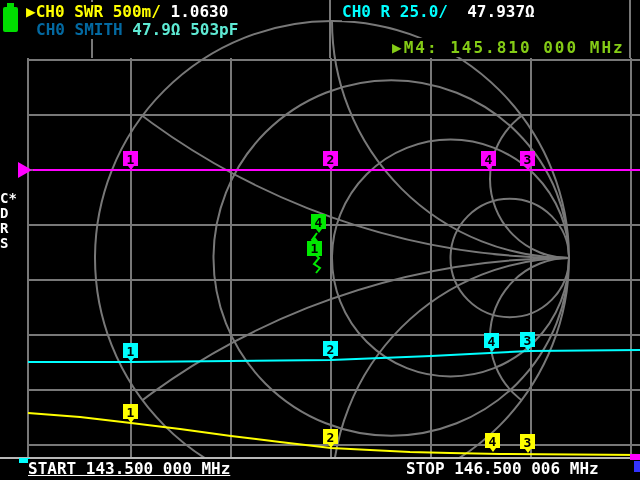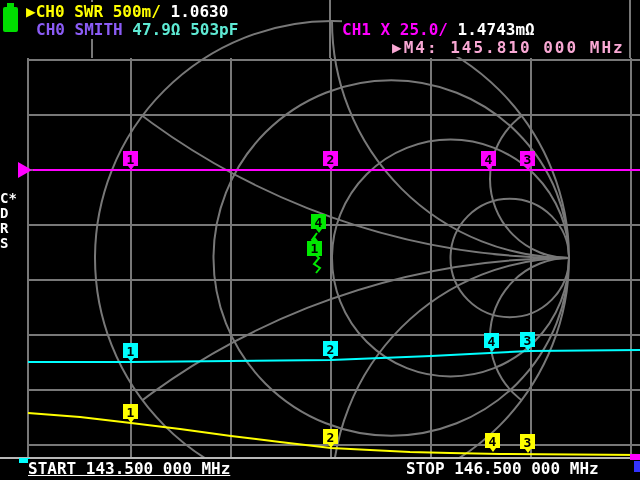--- a/index.html
+++ b/index.html
@@ -100,30 +100,30 @@
       <rect x="634" y="461" width="6" height="11" fill="#3333ff"></rect>
     </svg>
 
   <div class="battery">
     <div class="nub"></div>
     <div class="body"></div>
   </div>
 
   <div class="txt" style="left:26px;top:4px;"><span style="color:#ffff00">▶</span><span style="color:#ffff00">CH0 SWR 500m/</span><span style="color:#fff"> 1.0630</span></div>
 
-  <div class="txt" style="left:36px;top:22px;"><span style="color:#8b5cf6">CH0 SMITH</span><span style="color:#5eead4"> 47.9Ω 503pF</span></div>
+  <div class="txt" style="left:36px;top:22px;"><span style="color:#0369a1">CH0 SMITH</span><span style="color:#5eead4"> 47.9Ω 503pF</span></div>
+
+  <div class="txt" style="left:342px;top:4px;"><span style="color:#00ffff">CH0 R 25.0/</span><span style="color:#fff">  47.937Ω</span></div>
 
 
-  <div class="txt" style="left:342px;top:22px;"><span style="color:#ff00ff">CH1 X 25.0/</span><span style="color:#fff"> 1.4743mΩ</span></div>
-
-  <div class="txt" style="left:392px;top:40px;color:#f9a8d4;letter-spacing:2px;"><span>▶</span><span>M4: 145.810 000 MHz</span></div>
+  <div class="txt" style="left:392px;top:40px;color:#84cc16;letter-spacing:2px;"><span>▶</span><span>M4: 145.810 000 MHz</span></div>
 
   <div class="sideletters">
     <div>C*</div>
     <div>D</div>
     <div>R</div>
     <div>S</div>
   </div>
 
   <div class="txt" style="left:28px;top:461px;color:#fff;text-decoration:underline;"><span>START 143.500 000 MHz</span></div>
-  <div class="txt" style="left:406px;top:461px;color:#fff;"><span>STOP 146.500 000 MHz</span></div>
+  <div class="txt" style="left:406px;top:461px;color:#fff;"><span>STOP 146.500 006 MHz</span></div>
 
 </div>
 
 </body></html>

